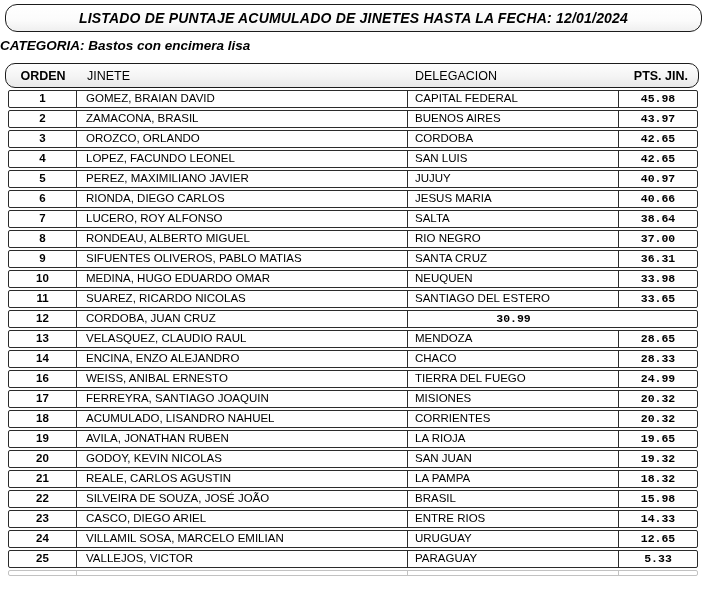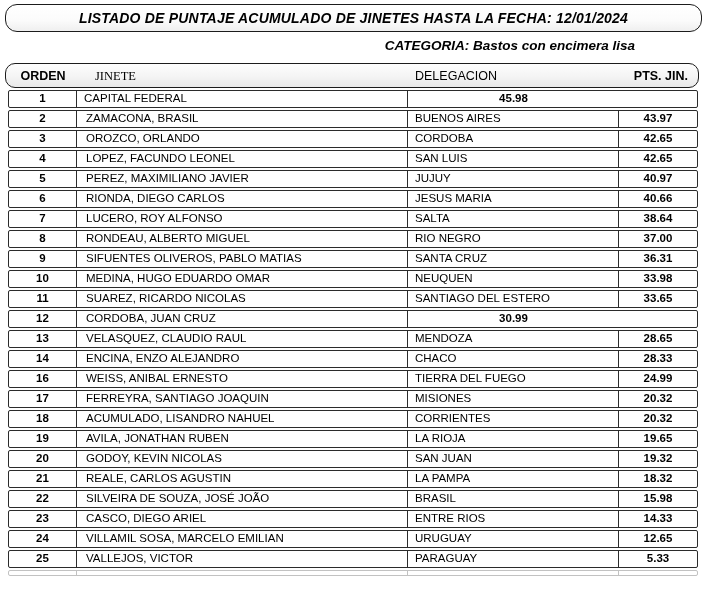--- a/index.html
+++ b/index.html
@@ -35,21 +35,21 @@
     font-style: italic;
     letter-spacing: 0.2px;
   }
 
   
   .subtitle {
     position: absolute;
     top: 38px;
     left: 0;
     width: 635px;
-    text-align: right;
+    text-align: left;
     font-size: 13.5px;
     font-weight: bold;
     font-style: italic;
   }
 
   
   .thead {
     position: absolute;
     left: 5px;
     top: 63px;
@@ -62,21 +62,21 @@
     font-size: 12.5px;
   }
   .thead .th {
     position: absolute;
     top: 50%;
     transform: translateY(-50%);
     white-space: nowrap;
     text-align: center;
   }
   .th-orden   { left: 0; width: 74px; text-align: center; font-weight: bold; }
-  .th-jinete  { left: 89px; font-weight: normal; font-family: Liberation Serif, serif; }
+  .th-jinete  { left: 81px; font-weight: normal; }
   .th-delegacion { left: 409px; font-weight: normal; }
   .th-pts     { right: 10px; font-weight: bold; margin-left: 28px; }
 
   
   .tbody {
     position: absolute;
     left: 8px;
     top: 90px;
     width: 690px;
   }
@@ -109,20 +109,21 @@
     padding-left: 9px;
     border-right: 1.3px solid #2b2b2b;
   }
   .c-delegacion {
     padding-left: 7px;
     border-right: 1.3px solid #2b2b2b;
   }
   .c-pts {
     justify-content: center;
     font-weight: bold;
+    font-family: Liberation Mono, monospace;
   }
 
   
   .row.partial {
     border-color: #c2c2c2;
     height: 6px;
     margin-bottom: 0;
   }
   .row.partial .cell { border-right-color: #c2c2c2; }
 </style>
@@ -138,20 +139,21 @@
 <div class="thead">
   <span class="th th-orden">ORDEN</span>
   <span class="th th-jinete">JINETE</span>
   <span class="th th-delegacion">DELEGACION</span>
   <span class="th th-pts">PTS. JIN.</span>
 </div>
 
 <div class="tbody">
     <div class="row">
     <div class="cell c-orden">1</div>
+    <div class="cell c-jinete">GOMEZ, BRAIAN DAVID</div>
     <div class="cell c-delegacion">CAPITAL FEDERAL</div>
     <div class="cell c-pts">45.98</div>
   </div>
     <div class="row">
     <div class="cell c-orden">2</div>
     <div class="cell c-jinete">ZAMACONA, BRASIL</div>
     <div class="cell c-delegacion">BUENOS AIRES</div>
     <div class="cell c-pts">43.97</div>
   </div>
     <div class="row">

